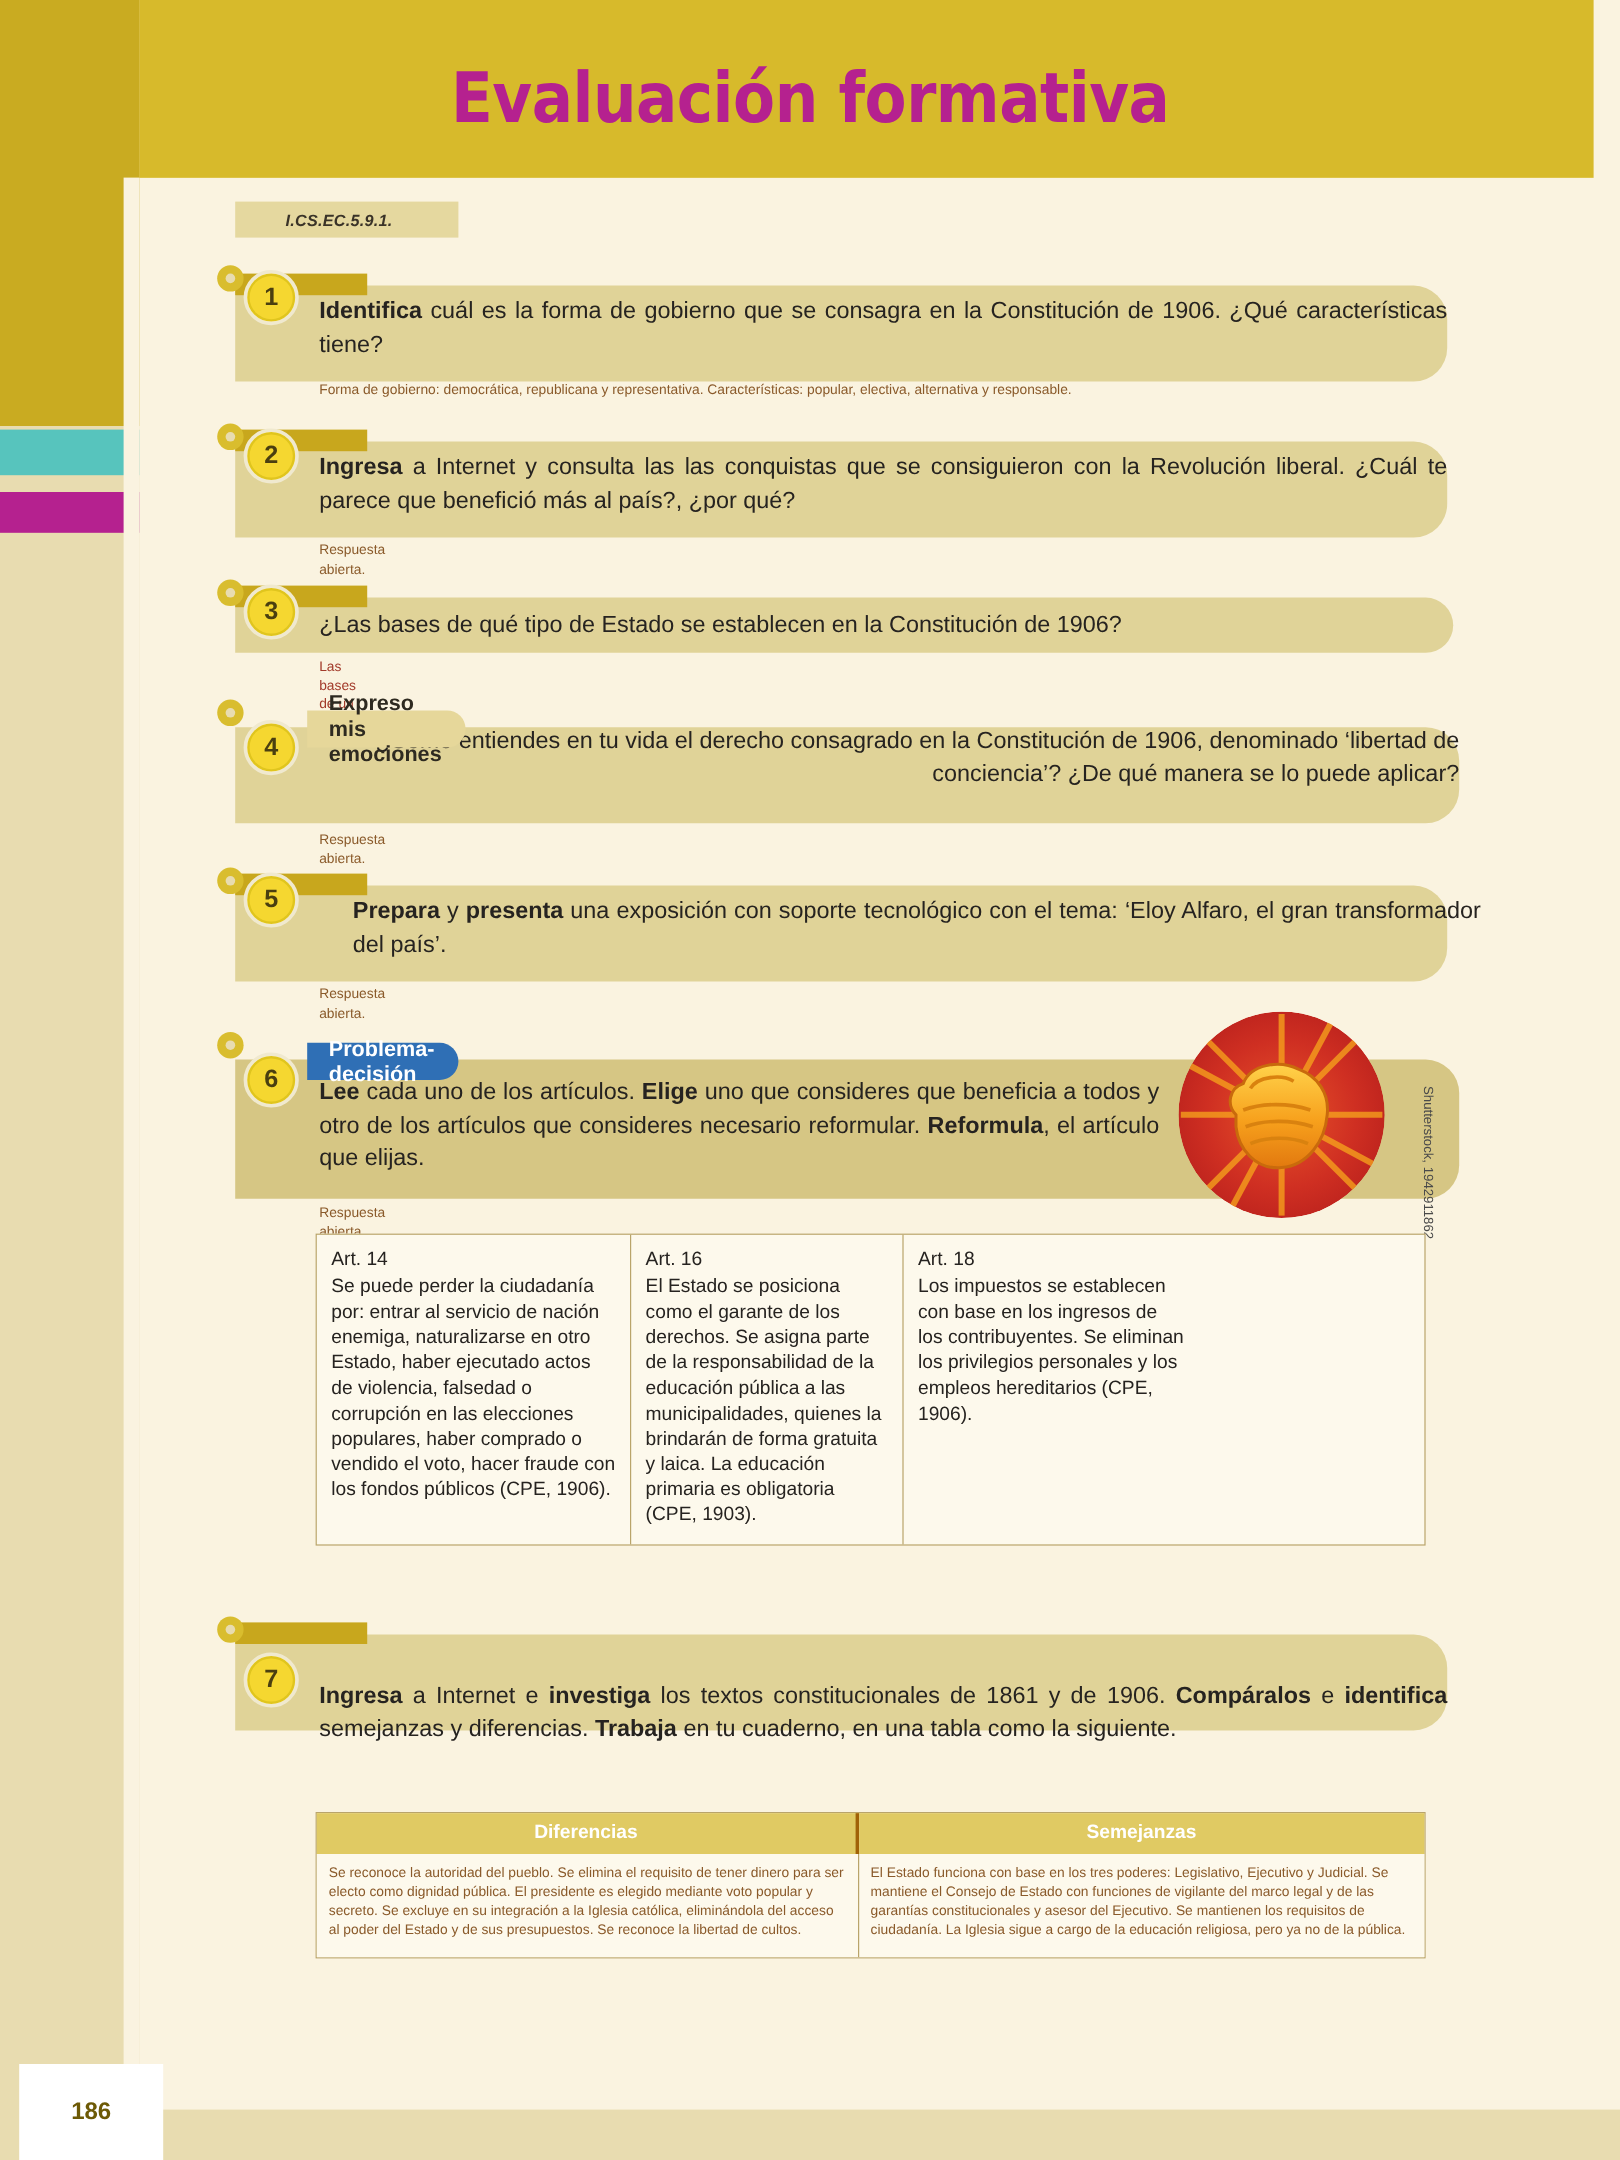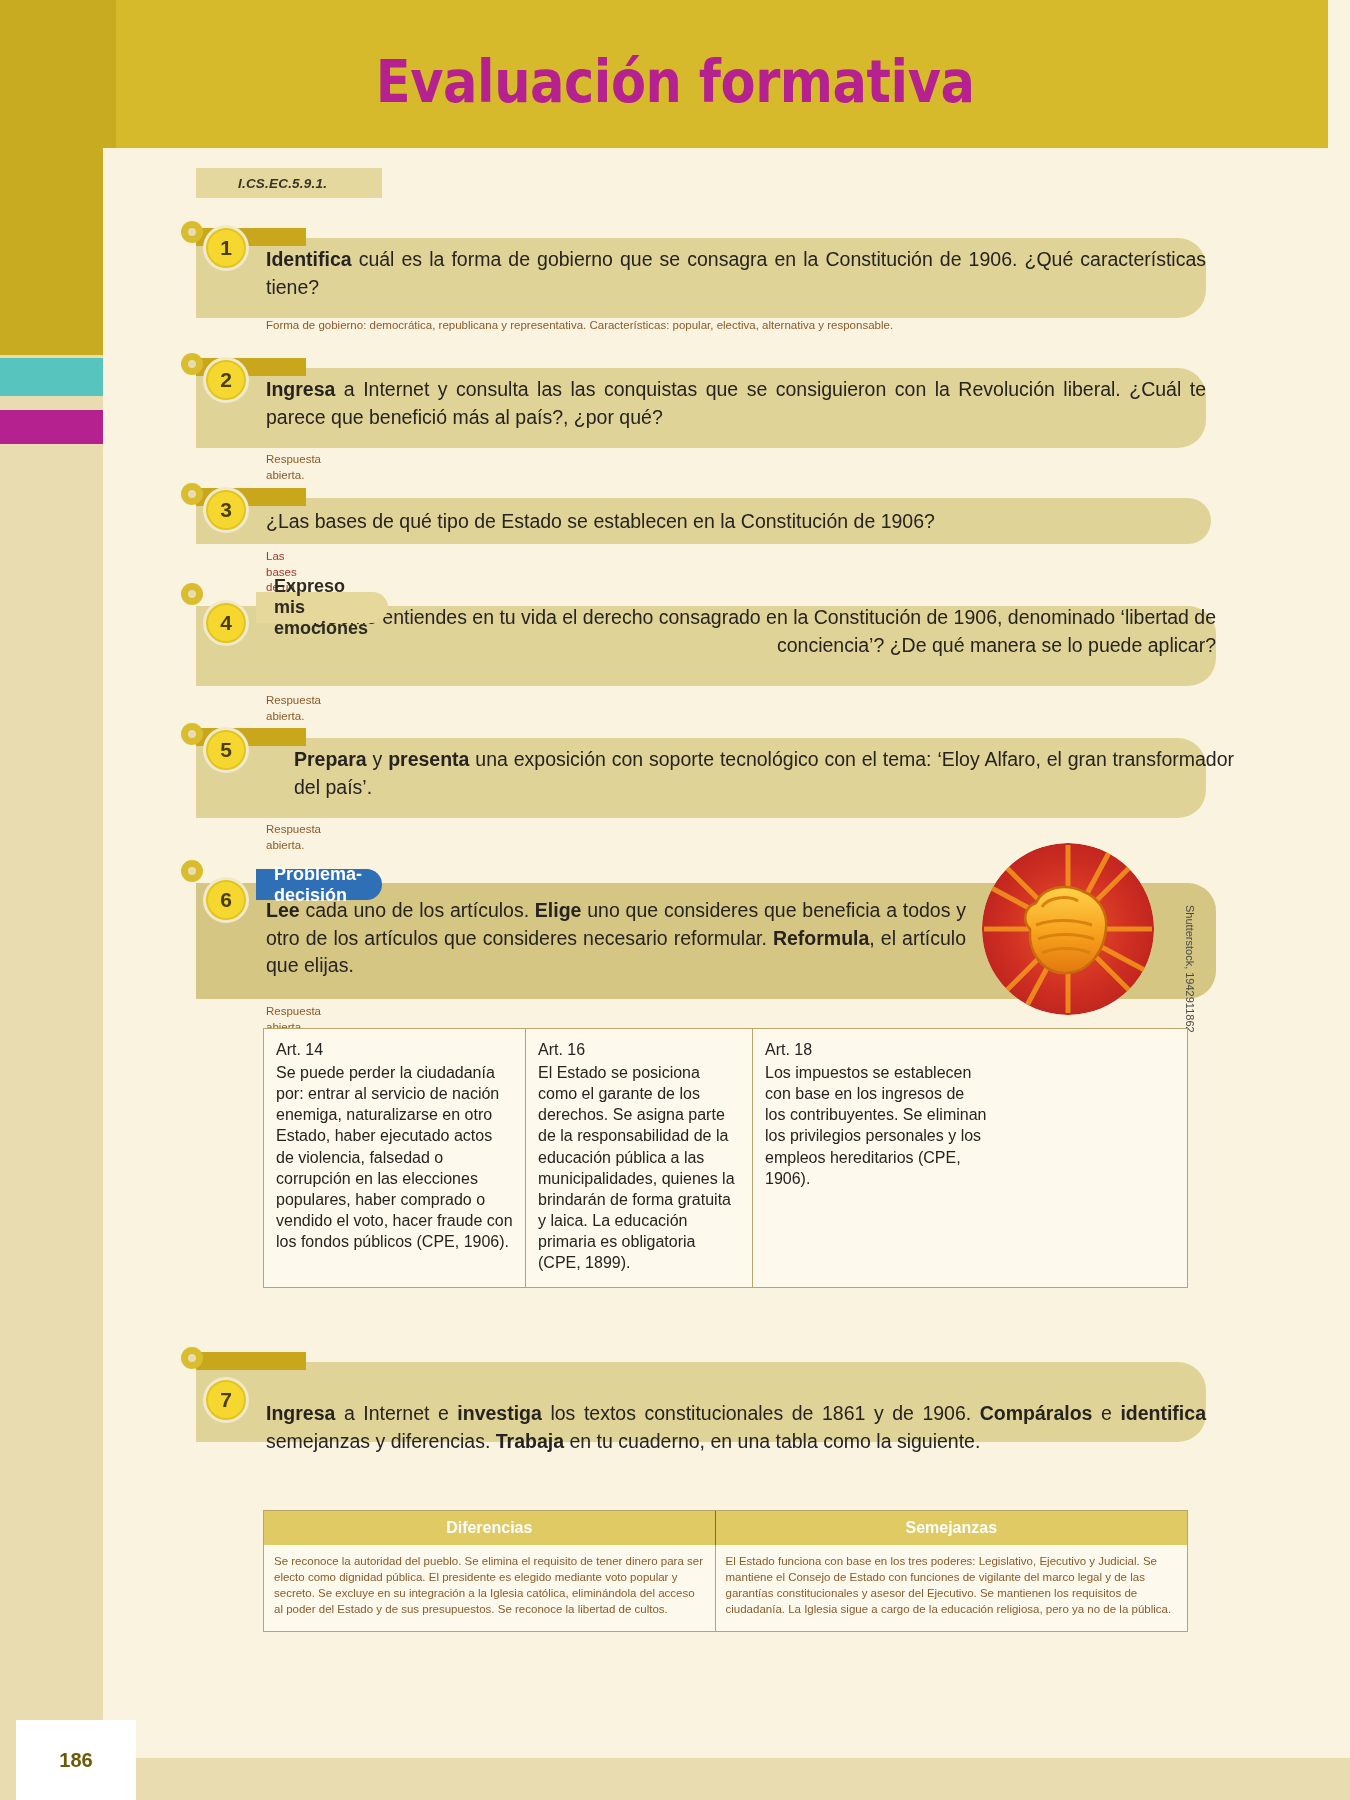--- a/index.html
+++ b/index.html
@@ -170,21 +170,21 @@
   
   .cmp {
     position: absolute; left: 263px; top: 1510px; width: 925px;
     border: 1px solid #b9a46a;
   }
   .cmp-head { display: flex; }
   .cmp-head div {
     background: #e0ca63; color: #fff; font-weight: bold; font-size: 16px;
     text-align: center; padding: 8px 0;
   }
-  .cmp-head .h1 { width: 452px; border-right: 1px solid #a16207; }
+  .cmp-head .h1 { width: 452px; border-right: 3px solid #a16207; }
   .cmp-head .h2 { width: 472px; }
   .cmp-body { display: flex; background: #fdf9ec; }
   .cmp-body div {
     font-size: 11.5px; line-height: 1.4; color: #8a5a2a;
     padding: 8px 10px 14px 10px;
   }
   .cmp-body .b1 { width: 452px; border-right: 1px solid #b9a46a; }
   .cmp-body .b2 { width: 472px; }
 </style>
 </head>
@@ -305,21 +305,21 @@
 </div>
 <div class="credit">Shutterstock, 1942911862</div>
 
 <div class="art-table">
   <div class="art-cell art-c1">
     <div class="art-head">Art. 14</div>
     <div>Se puede perder la ciudadanía por: entrar al servicio de nación enemiga, naturalizarse en otro Estado, haber ejecutado actos de violencia, falsedad o corrupción en las elecciones populares, haber comprado o vendido el voto, hacer fraude con los fondos públicos (CPE, 1906).</div>
   </div>
   <div class="art-cell art-c2">
     <div class="art-head">Art. 16</div>
-    <div>El Estado se posiciona como el garante de los derechos. Se asigna parte de la responsabilidad de la educación pública a las municipalidades, quienes la brindarán de forma gratuita y laica. La educación primaria es obligatoria (CPE, 1899).</div>
+    <div>El Estado se posiciona como el garante de los derechos. Se asigna parte de la responsabilidad de la educación pública a las municipalidades, quienes la brindarán de forma gratuita y laica. La educación primaria es obligatoria (CPE, 1903).</div>
   </div>
   <div class="art-cell art-c3">
     <div class="art-head">Art. 18</div>
     <div>Los impuestos se establecen con base en los ingresos de los contribuyentes. Se eliminan los privilegios personales y los empleos hereditarios (CPE, 1906).</div>
   </div>
 </div>
 
 <div class="item">
   <div class="tab-knob" style="left:196px; top:1352px; width:110px;"></div>
   <div class="bubble" style="left:196px; top:1362px; width:1010px; height:80px;"></div>

